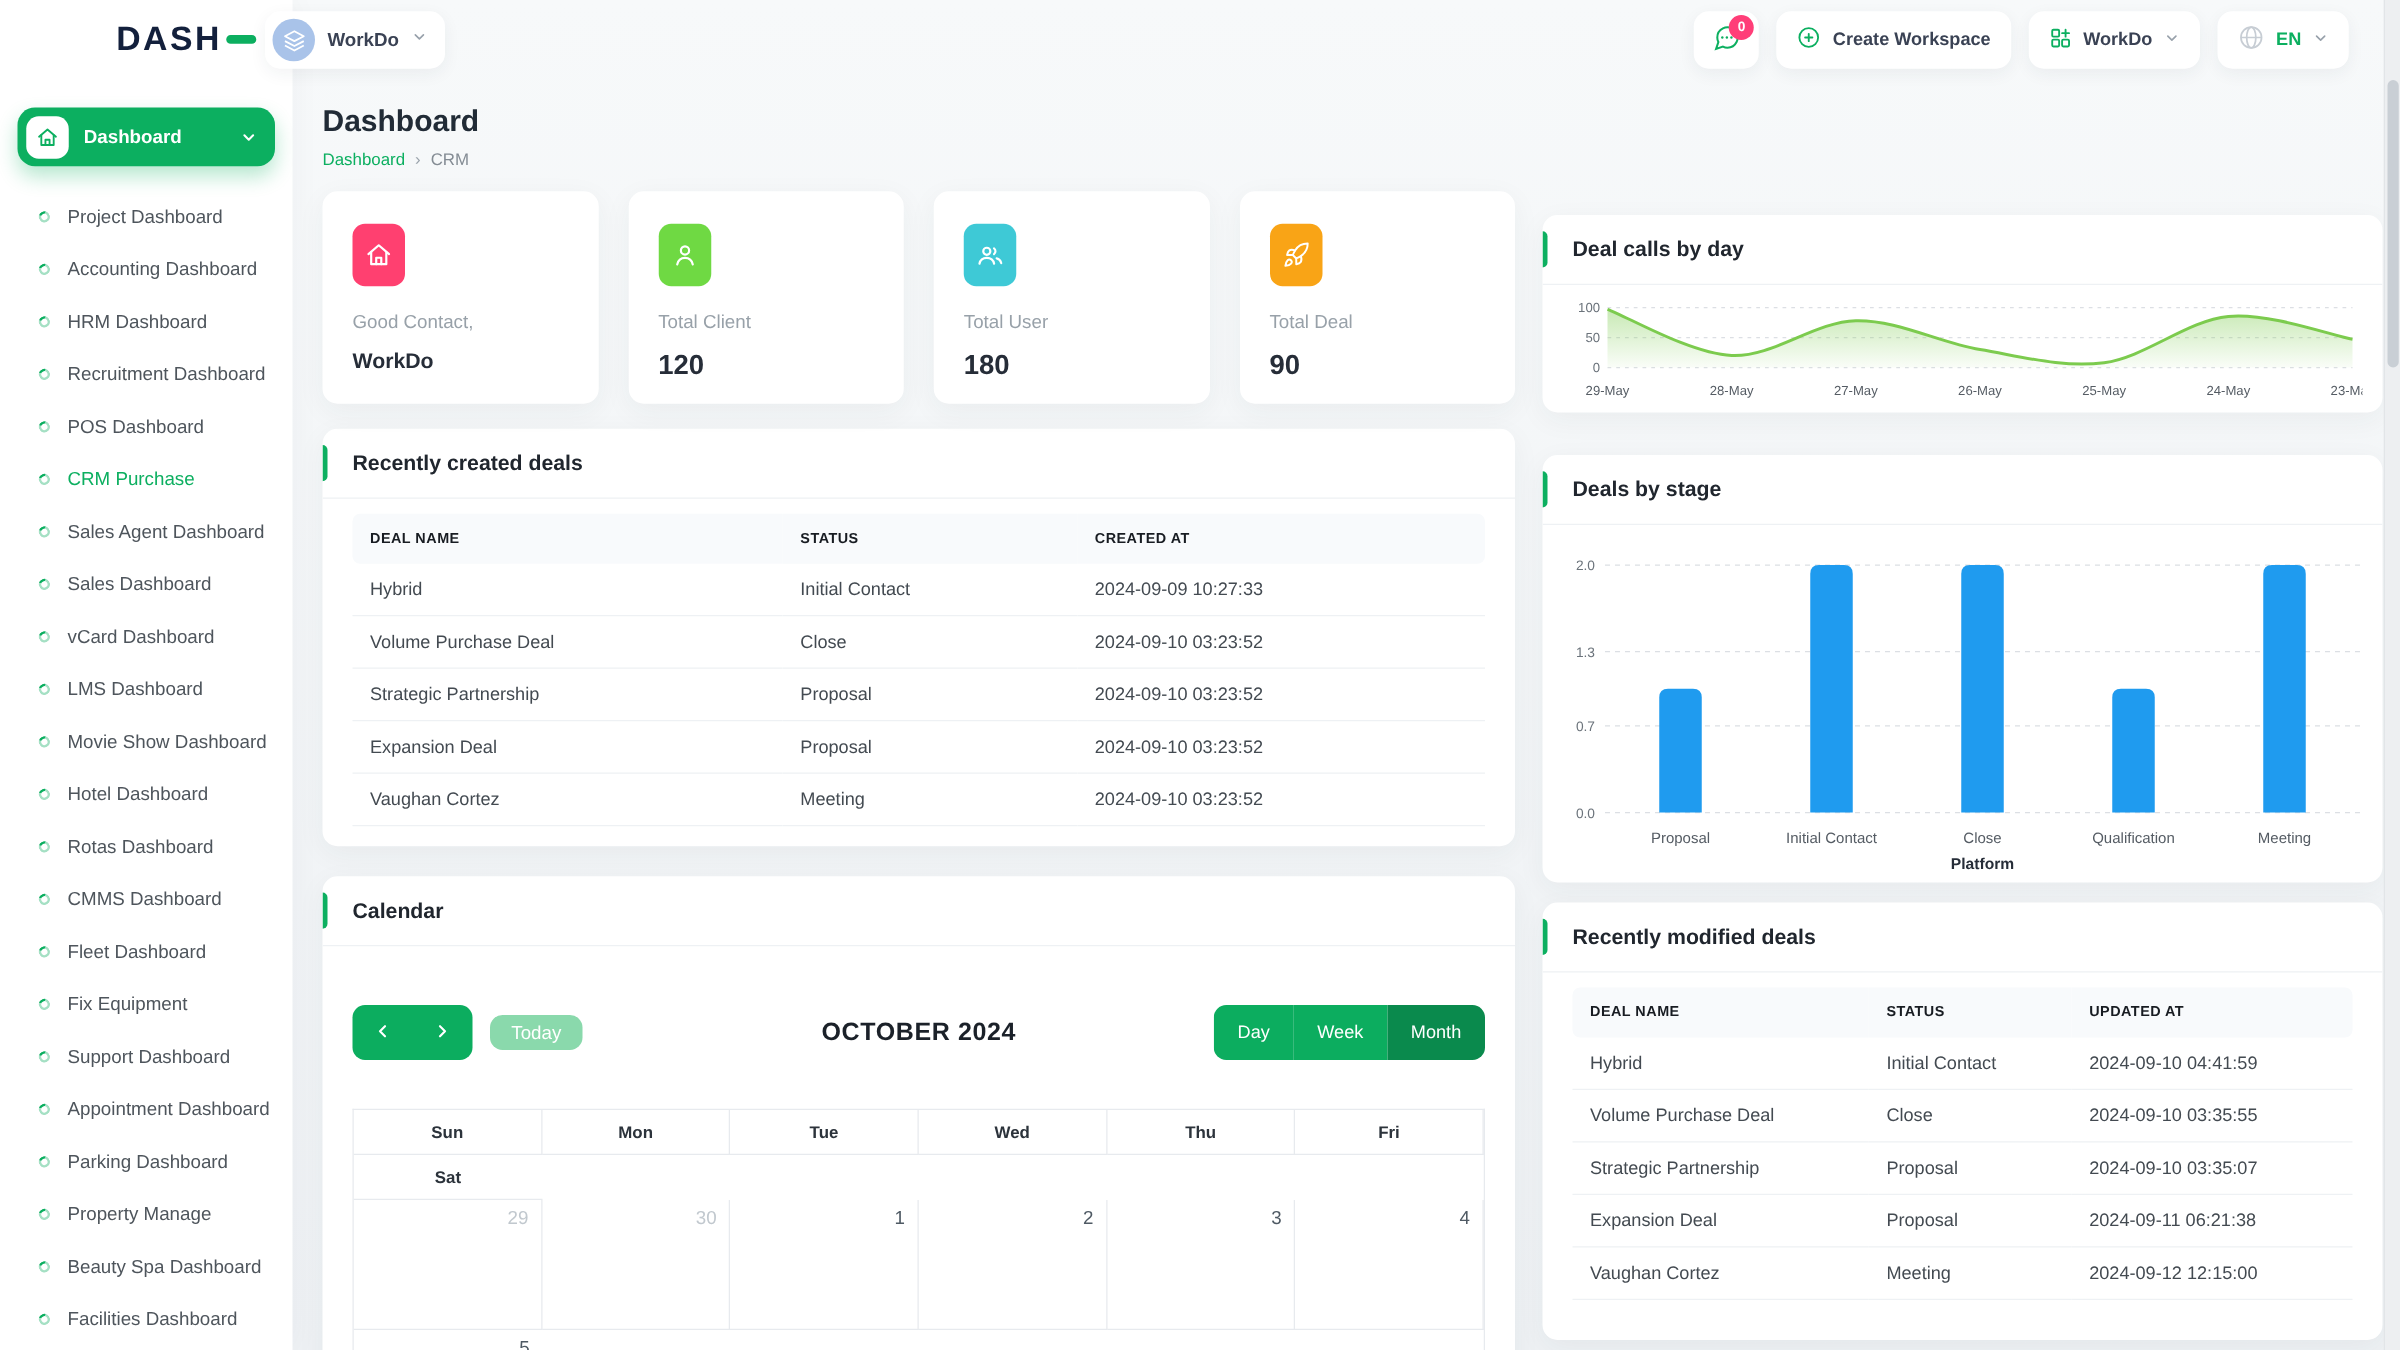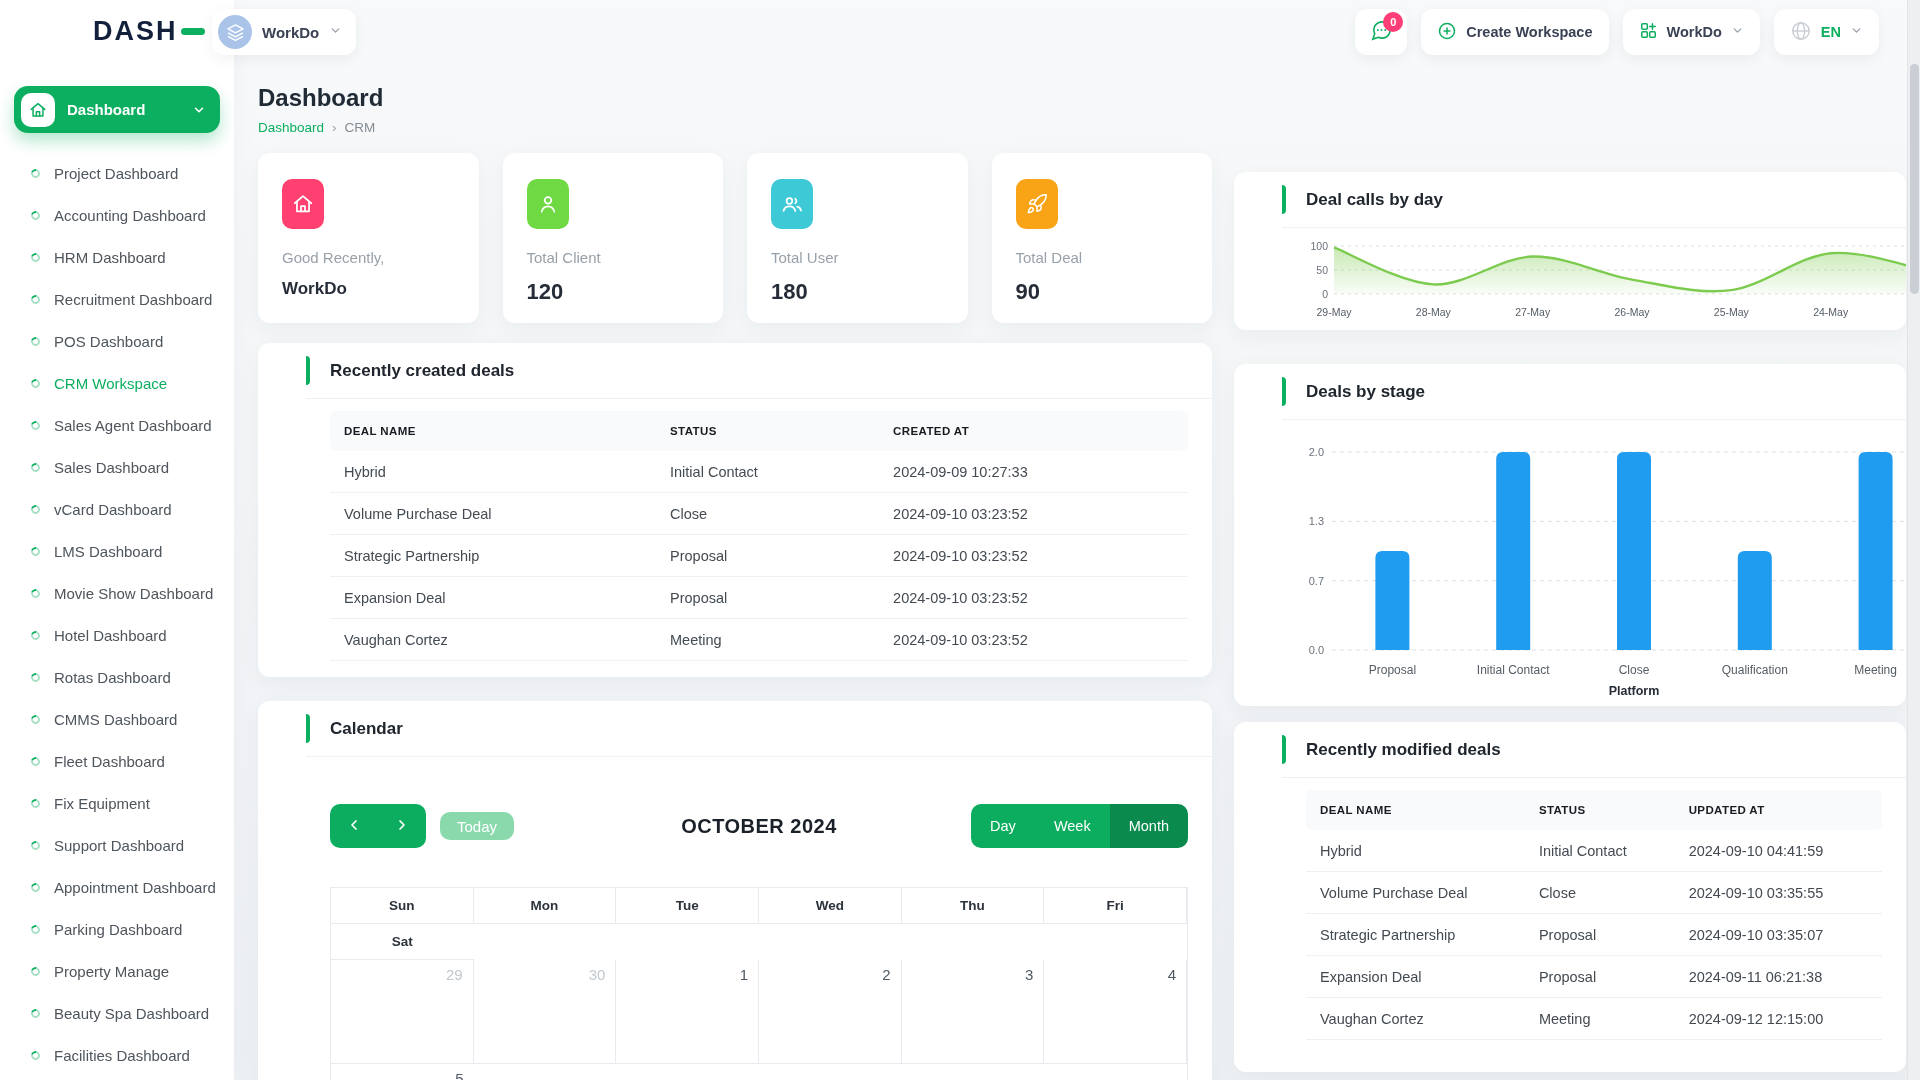--- a/index.html
+++ b/index.html
@@ -34,21 +34,21 @@
   .side-active-chev{margin-left:auto;display:flex;}
   .side-menu{margin-top:20px;}
   .side-item{display:flex;align-items:flex-start;gap:14px;padding:11px 12px 11px 31px;cursor:pointer;}
   .bullet{width:9px;height:9px;border-radius:50%;border:2px solid #a5e0c4;border-top-color:#0caf60;flex:none;margin-top:5px;transform:rotate(-30deg);}
   .side-label{font-size:15px;color:#4e555c;line-height:20px;}
   .side-item.active .side-label{color:#0caf60;}
 
   
   .col-left{position:absolute;left:258px;top:62px;width:954px;}
   .col-right{position:absolute;left:1234px;top:62px;width:672px;}
-  .card{background:#fff;border-radius:12px;box-shadow:0 6px 22px rgba(36,50,66,.05);padding-left:48px;}
+  .card{background:#fff;border-radius:12px;box-shadow:0 6px 22px rgba(36,50,66,.05);}
   .card-head{position:relative;height:56px;display:flex;align-items:center;padding:0 24px;border-bottom:1px solid #eef1f4;font-size:17px;font-weight:700;color:#20262e;}
   .card-head::before{content:"";position:absolute;left:0;top:13px;bottom:13px;width:4px;border-radius:0 4px 4px 0;background:#0caf60;}
 
   
   .page-title{margin-top:22px;font-size:24px;font-weight:700;color:#212b36;}
   .breadcrumb{margin-top:8px;font-size:13.5px;display:flex;gap:8px;align-items:center;}
   .bc-link{color:#0caf60;cursor:pointer;text-decoration:none;}
   .bc-sep{color:#9aa3ab;}
   .bc-cur{color:#848c94;}
 
@@ -136,21 +136,21 @@
       <div class="side-item">
         <span class="bullet"></span>
         <span class="side-label">Recruitment Dashboard</span>
       </div>
       <div class="side-item">
         <span class="bullet"></span>
         <span class="side-label">POS Dashboard</span>
       </div>
       <div class="side-item active">
         <span class="bullet"></span>
-        <span class="side-label">CRM Workspace</span>
+        <span class="side-label">CRM Purchase</span>
       </div>
       <div class="side-item">
         <span class="bullet"></span>
         <span class="side-label">Sales Agent Dashboard</span>
       </div>
       <div class="side-item">
         <span class="bullet"></span>
         <span class="side-label">Sales Dashboard</span>
       </div>
       <div class="side-item">
@@ -298,21 +298,21 @@
 
     <div class="stats">
         <div class="card stat-card">
           <div class="stat-icon" style="background: rgb(255, 64, 112);">
             <svg width="22" height="22" viewBox="0 0 24 24" fill="none" stroke="#fff" stroke-width="1.9" stroke-linecap="round" stroke-linejoin="round">
               <path d="M3 11.2L12 3.5l9 7.7"></path>
               <path d="M5.4 9.5V20h13.2V9.5"></path>
               <path d="M9.8 20v-5.6h4.4V20"></path>
             </svg>
           </div>
-          <div class="stat-label">Good Recently,</div>
+          <div class="stat-label">Good Contact,</div>
           <div class="stat-value small">WorkDo</div>
         </div>
         <div class="card stat-card">
           <div class="stat-icon" style="background: rgb(111, 217, 67);">
             <svg width="22" height="22" viewBox="0 0 24 24" fill="none" stroke="#fff" stroke-width="1.9" stroke-linecap="round">
               <circle cx="12" cy="8" r="3.6"></circle>
               <path d="M5.2 20.3c.8-3.9 3.4-5.8 6.8-5.8s6 1.9 6.8 5.8"></path>
             </svg>
           </div>
           <div class="stat-label">Total Client</div>

